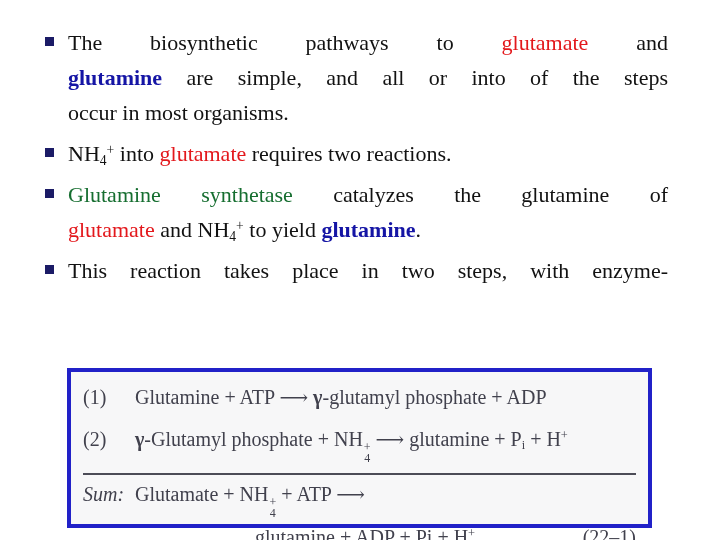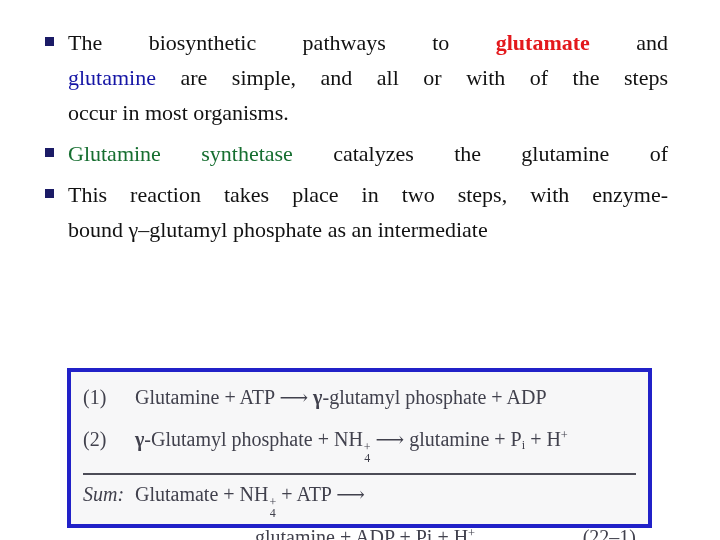--- a/index.html
+++ b/index.html
@@ -27,22 +27,22 @@
   }
   .bullet-marker {
     position: absolute;
     left: 0; top: 12px;
     width: 9px; height: 9px;
     background: var(--bullet, #1b1b66);
   }
   .tline { text-align: justify; text-align-last: justify; }
   .tline.last { text-align-last: left; }
 
-  .red   { color: var(--red, #e3181c); font-weight: bold; }
-  .blue  { color: var(--blue, #1515a5); font-weight: normal; }
+  .red   { color: var(--red, #e3181c); font-weight: normal; }
+  .blue  { color: var(--blue, #1515a5); font-weight: bold; }
   .green { color: var(--green, #166e30); font-weight: normal; }
 
   sub { font-size: 0.62em; vertical-align: -0.28em; line-height: 0; }
   sup { font-size: 0.62em; vertical-align: 0.55em;  line-height: 0; }
 
   
   .stack {
     display: inline-flex;
     flex-direction: column;
     align-items: center;
@@ -89,40 +89,41 @@
 </head>
 <body>
 
 <div>
 
   <ul class="bullets">
     <li class="bullet-item">
       <span class="bullet-marker"></span>
       <div class="bullet-text">
           <div class="tline"><span>The biosynthetic pathways to </span><span class="red">glutamate</span><span> and</span></div>
-          <div class="tline"><span class="blue">glutamine</span><span> are simple, and all or with of the steps</span></div>
+          <div class="tline"><span class="blue">glutamine</span><span> are simple, and all or into of the steps</span></div>
           <div class="tline last"><span>occur in most organisms.</span></div>
         </div>
     </li>
     <li class="bullet-item">
       <span class="bullet-marker"></span>
       <div class="bullet-text">
+          <div class="tline last"><span>NH<sub>4</sub><sup>+</sup></span><span>  into </span><span class="red">glutamate</span><span> requires two reactions.</span></div>
         </div>
     </li>
     <li class="bullet-item">
       <span class="bullet-marker"></span>
       <div class="bullet-text">
           <div class="tline"><span class="green">Glutamine synthetase</span><span> catalyzes the glutamine of</span></div>
+          <div class="tline last"><span class="red">glutamate</span><span> and NH<sub>4</sub><sup>+</sup></span><span>  to yield </span><span class="blue">glutamine</span><span>.</span></div>
         </div>
     </li>
     <li class="bullet-item">
       <span class="bullet-marker"></span>
       <div class="bullet-text">
           <div class="tline"><span>This reaction takes place in two steps, with enzyme-</span></div>
-          <div class="tline last"><span>bound γ–glutamyl phosphate as an intermediate</span></div>
         </div>
     </li>
   </ul>
 
   <div class="eq-box">
     <div class="eq-row">
       <span class="eq-label">(1)</span>
       <span class="eq-content"><span>Glutamine + ATP </span><span class="arrow">⟶</span><span> </span><span class="gamma">γ</span><span>-glutamyl phosphate + ADP</span></span>
     </div>
     <div class="eq-row">

